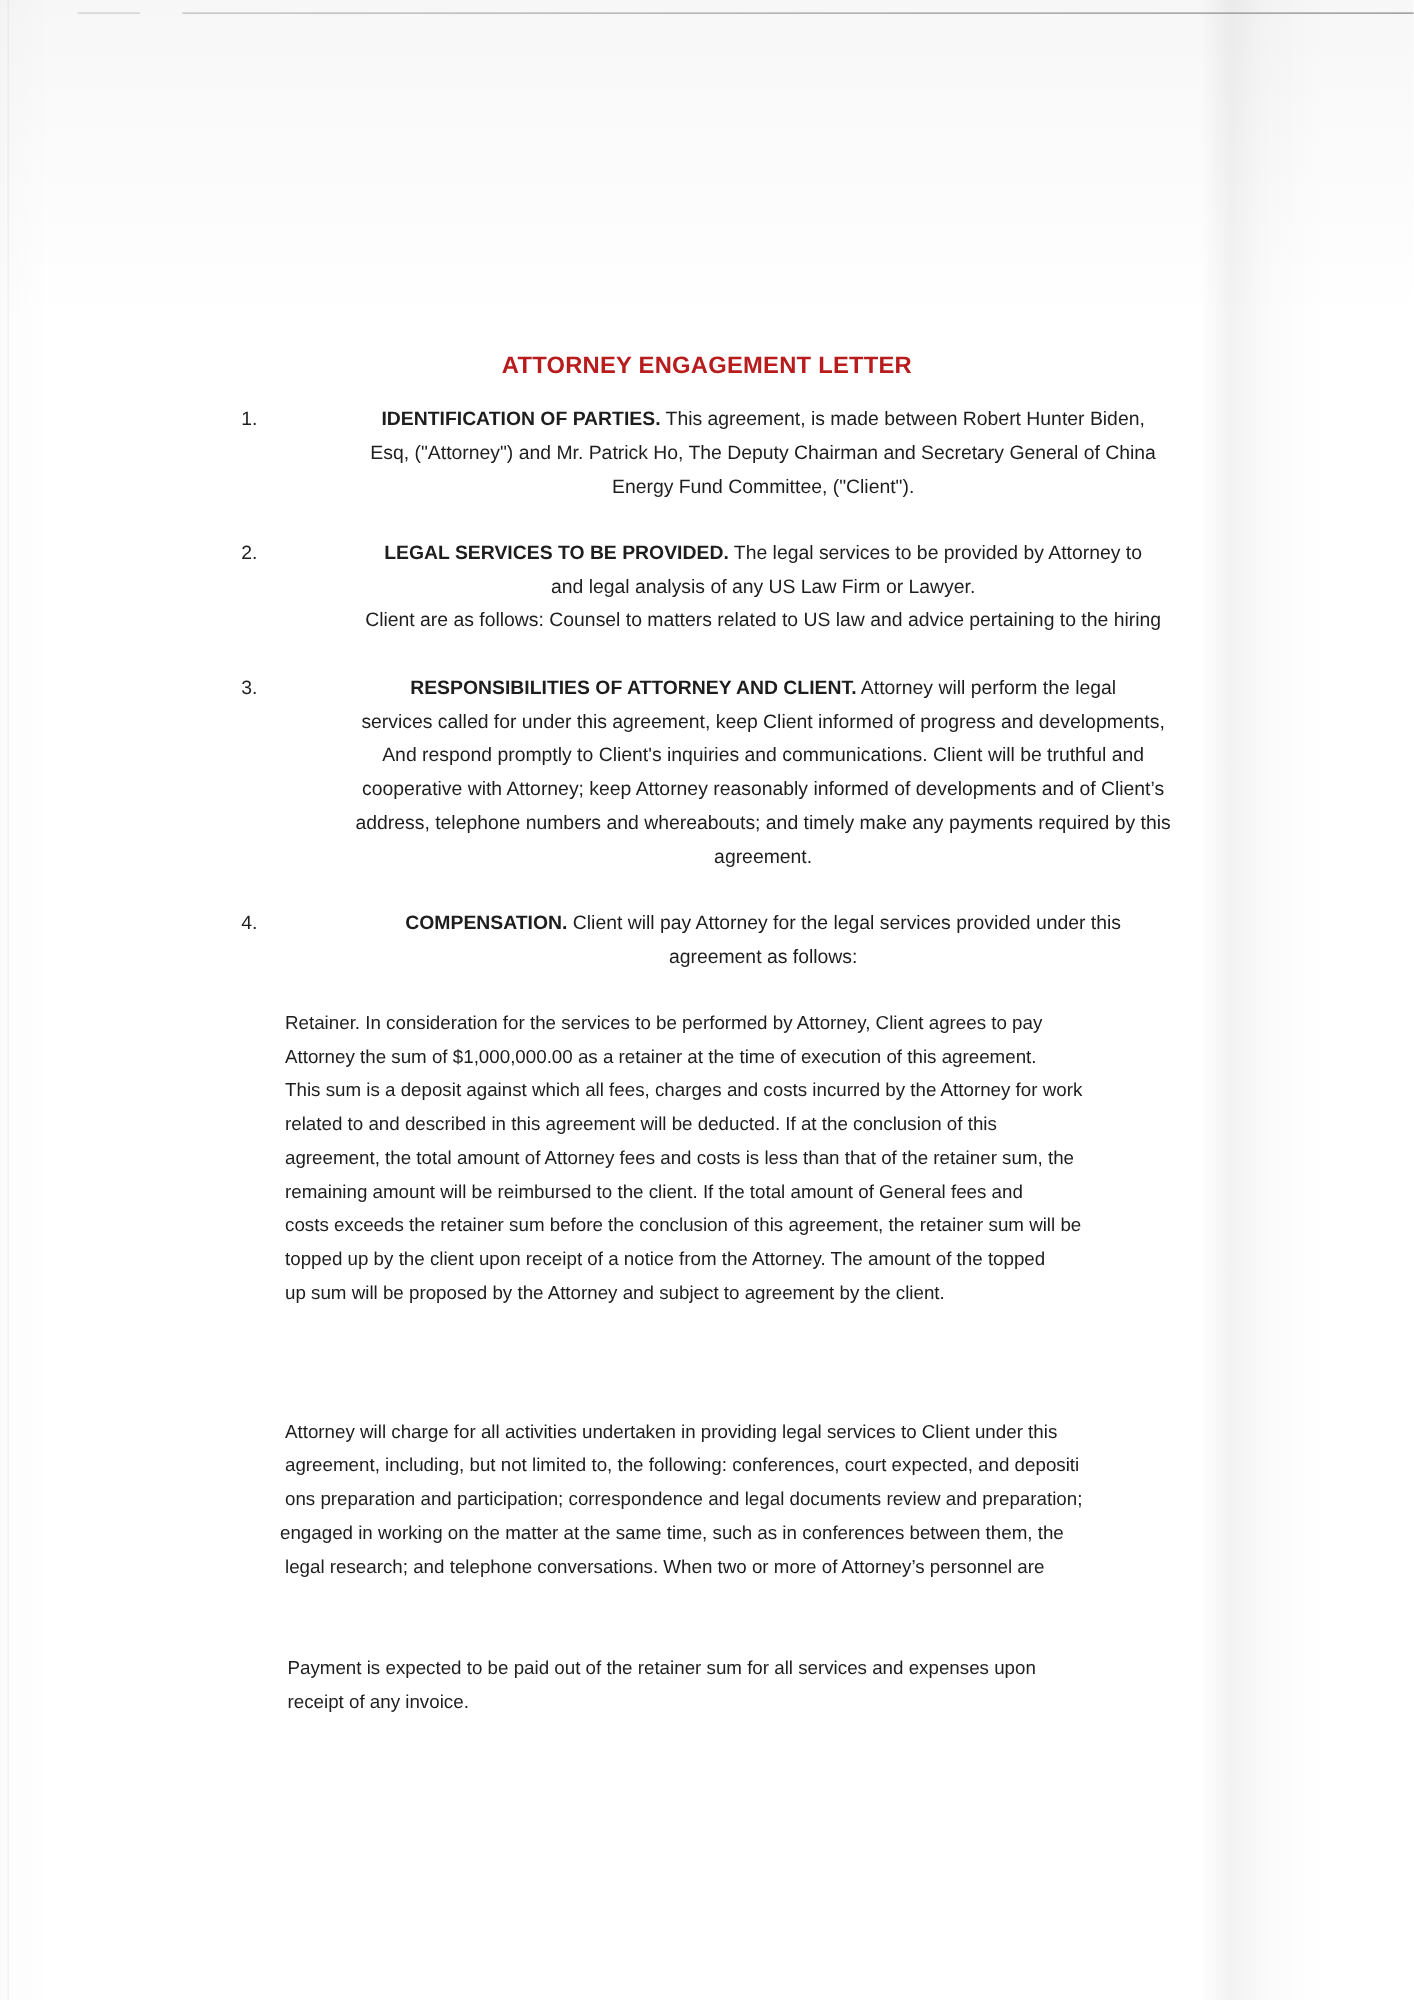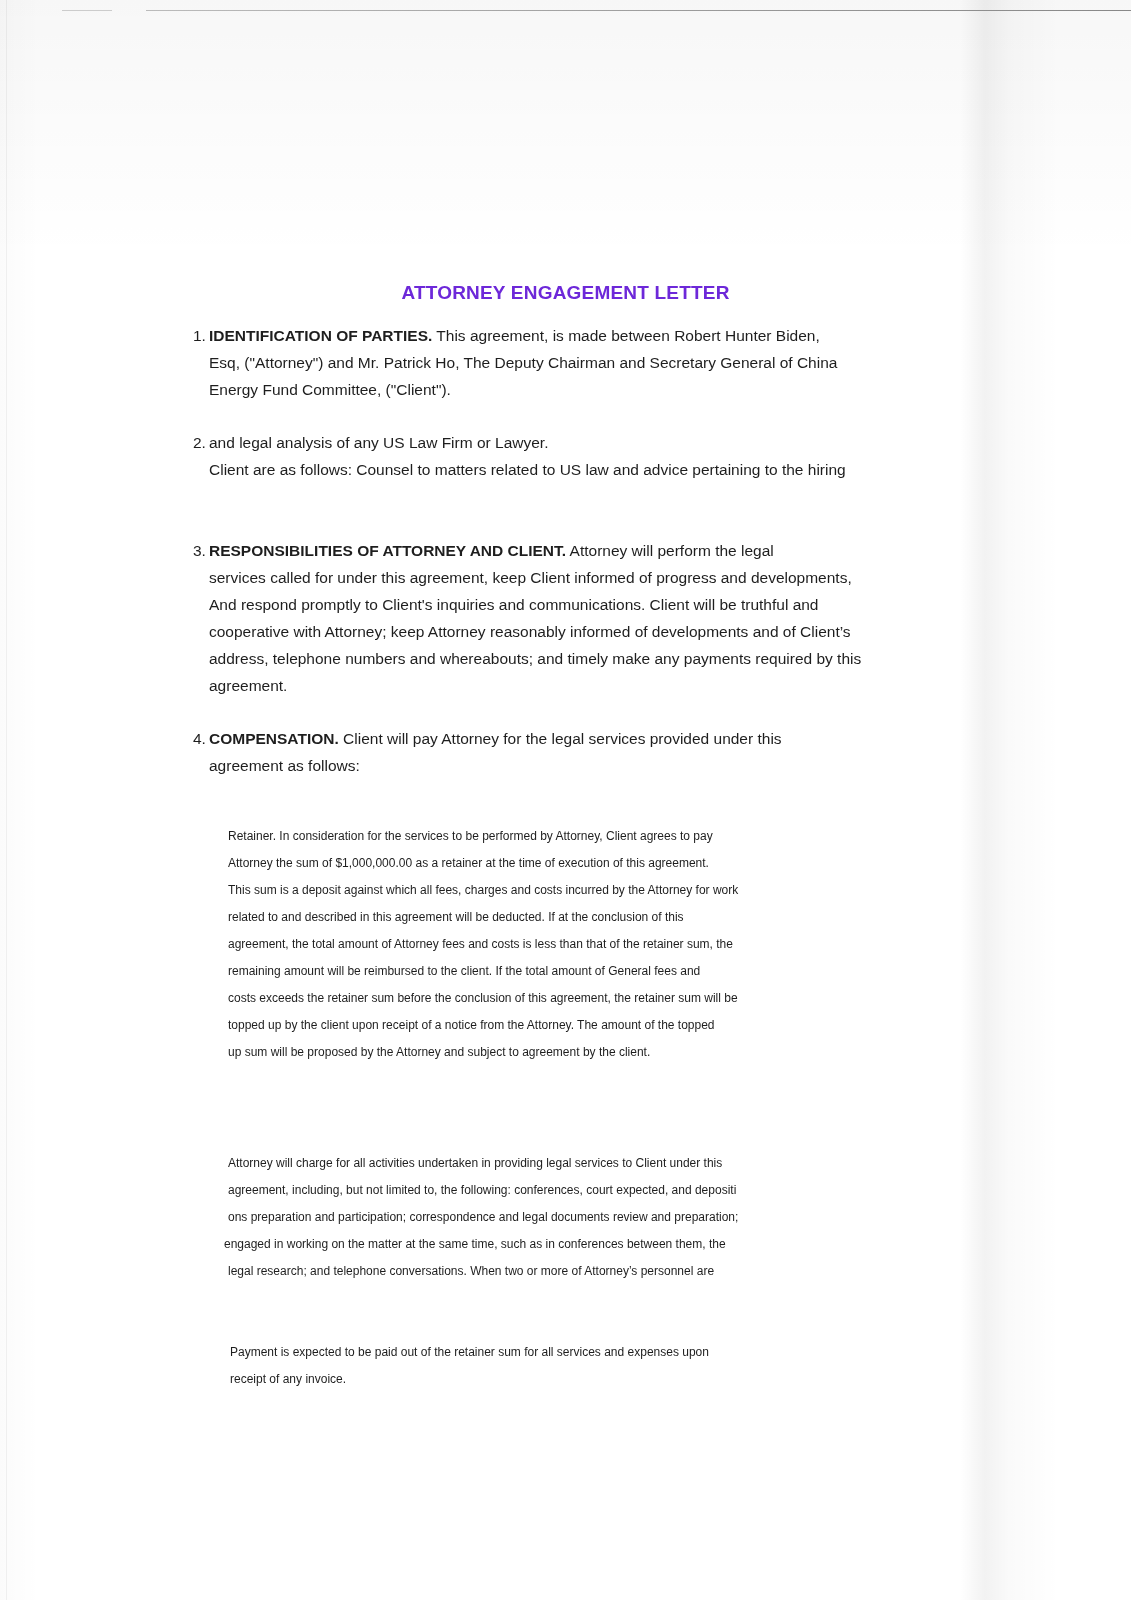--- a/index.html
+++ b/index.html
@@ -22,27 +22,27 @@
     }
     .top-rule-left {
       position: absolute; top: 10px; left: 62px; width: 50px; height: 1px; background: #ccc;
     }
     .left-edge {
       position: absolute; top: 0; left: 6px; width: 1px; height: 1600px; background: rgba(0,0,0,0.05);
     }
     .title {
       position: absolute; top: 282px; left: 0; width: 1131px;
       text-align: center; font-weight: bold; font-size: 19px; letter-spacing: 0.2px;
-      color: #6d28d9;
+      color: #b91c1c;
     }
     .section { position: absolute; left: 193px; width: 800px; font-size: 15.5px; line-height: 27px; }
     .num { position: absolute; left: 0; top: 0; width: 30px; }
-    .body { margin-left: 16px; }
+    .body { margin-left: 35px; text-align: center; }
     .body b { font-weight: bold; }
-    .para { position: absolute; left: 228px; width: 770px; font-size: 12px; line-height: 27px; margin-top: 18px; }
+    .para { position: absolute; left: 228px; width: 770px; font-size: 15px; line-height: 27px; }
     .line { display: block; white-space: nowrap; }
   </style>
 </head>
 <body>
 
 <div class="scan-bg"></div>
 <div class="top-rule-left"></div>
 <div class="top-rule"></div>
 <div class="left-edge"></div>
 
@@ -53,20 +53,21 @@
   <div class="body">
     <span class="line"><b>IDENTIFICATION OF PARTIES.</b><span> This agreement, is made between Robert Hunter Biden,</span></span>
     <span class="line">Esq, ("Attorney") and Mr. Patrick Ho, The Deputy Chairman and Secretary General of China</span>
     <span class="line">Energy Fund Committee, ("Client").</span>
   </div>
 </div>
 
 <div class="section" style="top:429px;">
   <span class="num">2.</span>
   <div class="body">
+    <span class="line"><b>LEGAL SERVICES TO BE PROVIDED.</b><span> The legal services to be provided by Attorney to</span></span>
     <span class="line">and legal analysis of any US Law Firm or Lawyer.</span>
     <span class="line">Client are as follows:  Counsel to matters related to US law and advice pertaining to the hiring</span>
   </div>
 </div>
 
 <div class="section" style="top:537px;">
   <span class="num">3.</span>
   <div class="body">
     <span class="line"><b>RESPONSIBILITIES OF ATTORNEY AND CLIENT.</b><span> Attorney will perform the legal</span></span>
     <span class="line">services called for under this agreement, keep Client informed of progress and developments,</span>

